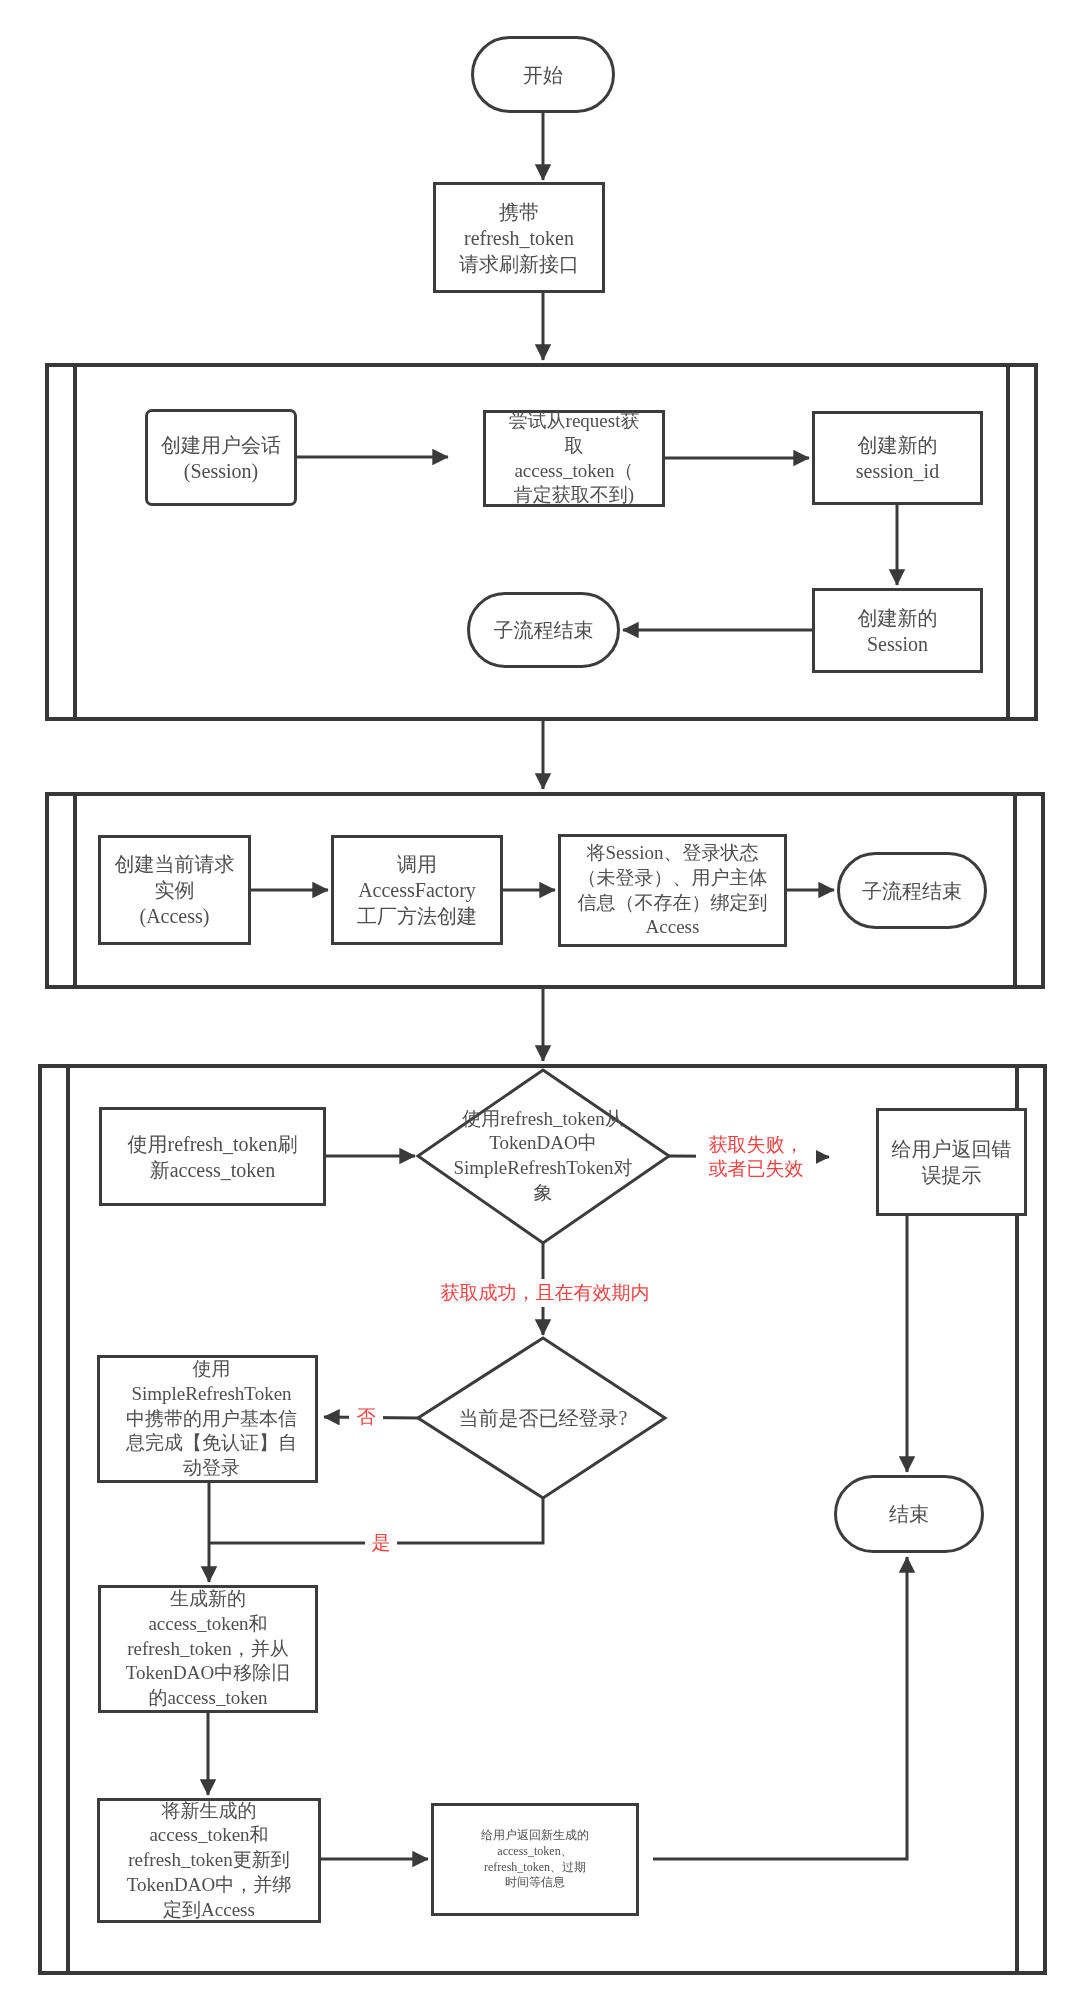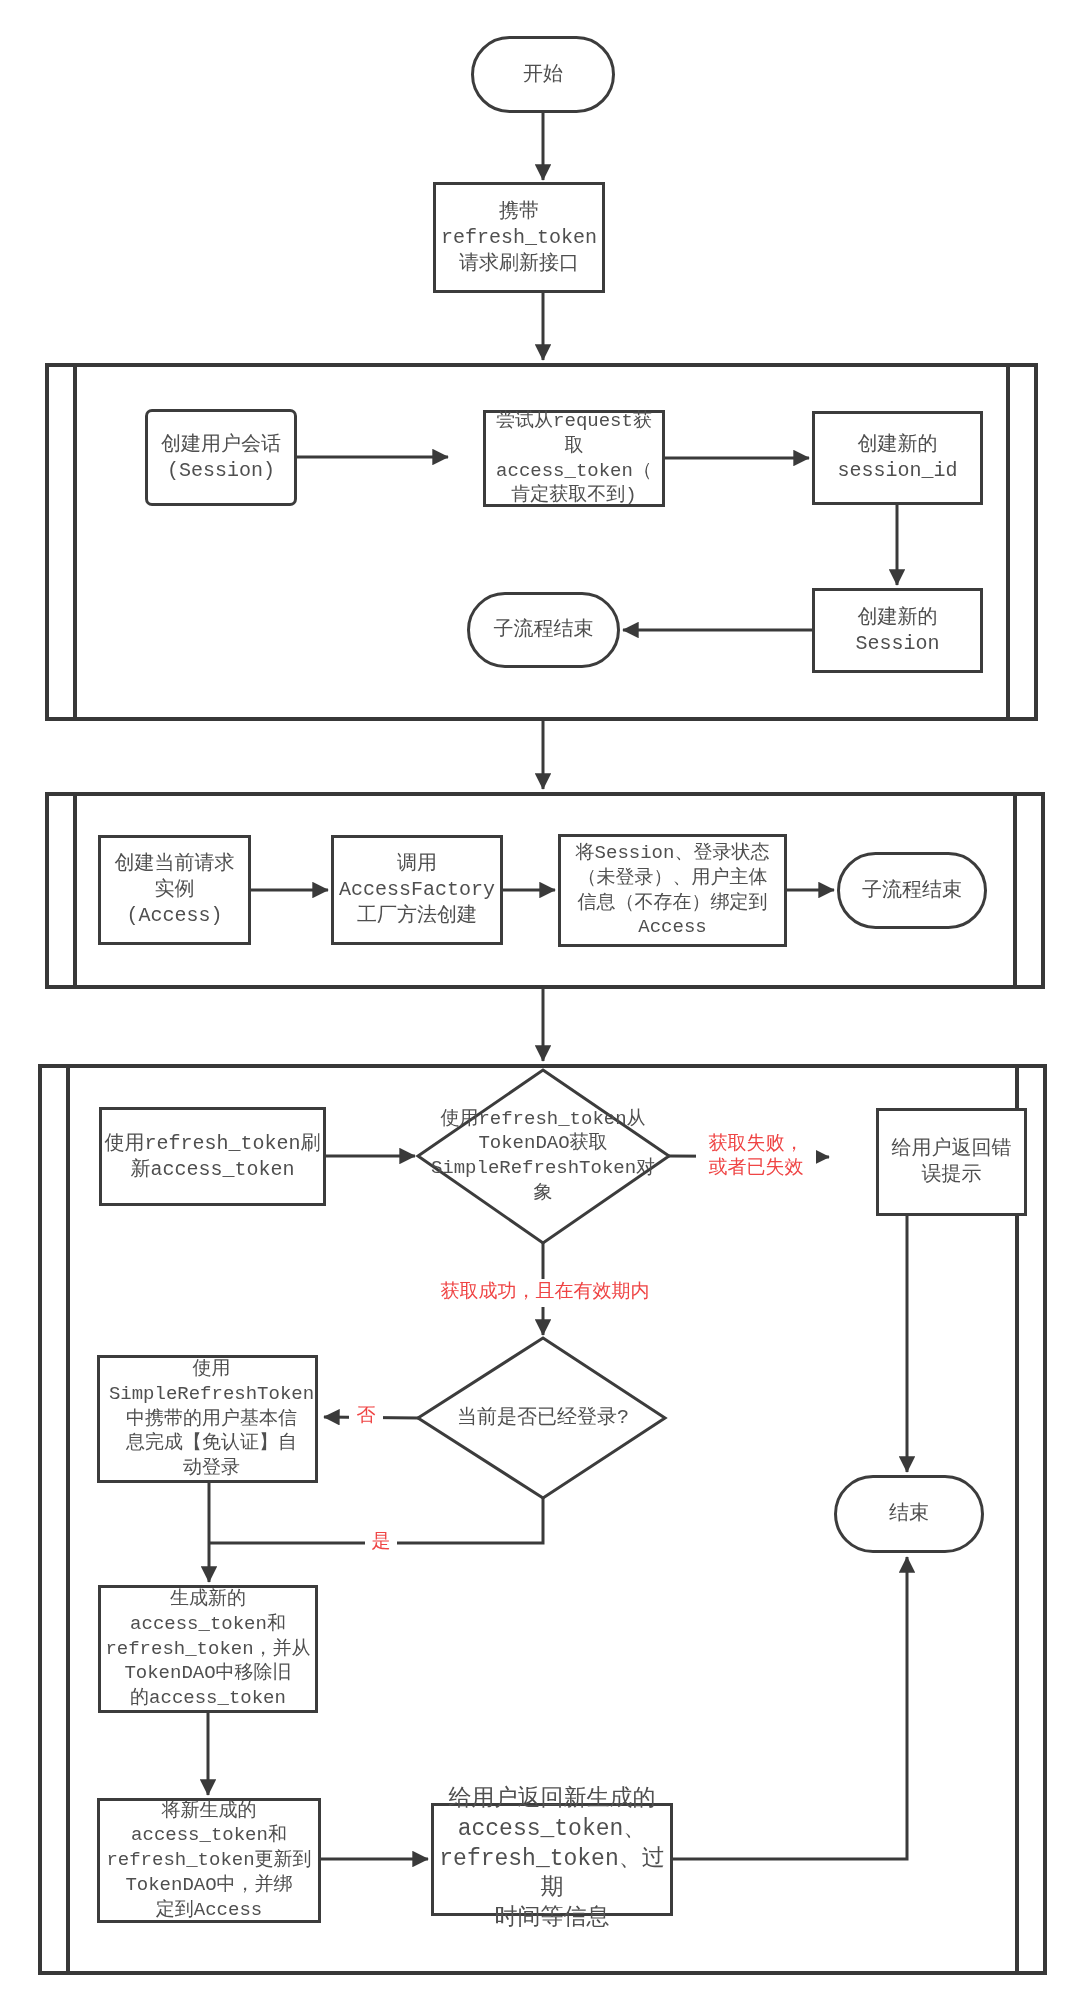--- a/index.html
+++ b/index.html
@@ -1,18 +1,18 @@
 <!DOCTYPE html>
 <html><head>
 <meta charset="utf-8">
 <style>
   html,body { margin:0; padding:0; background:#ffffff; }
   .canvas {
     position:relative; width:1084px; height:2013px; background:#ffffff;
-    font-family:Liberation Mono, monospace; color:#4d4d4d;
+    font-family:Liberation Serif, serif; color:#4d4d4d;
     overflow:hidden;
   }
   svg.connectors { position:absolute; left:0; top:0; z-index:1; }
   .frame {
     position:absolute; border:4px solid #383838; background:transparent; z-index:2;
     box-sizing:border-box;
   }
   .frame .inner-line-left, .frame .inner-line-right {
     position:absolute; top:0; bottom:0; width:4px; background:#383838;
   }
@@ -122,21 +122,21 @@
 （未登录）、用户主体
 信息（不存在）绑定到
 Access</div>
 
   <div class="node rounded" style="left:837px; top:852px; width:150px; height:77px;">子流程结束</div>
 
   <div class="node" style="left:99px; top:1107px; width:227px; height:99px;">使用refresh_token刷
 新access_token</div>
 
   <div class="diamond-label" style="left:425px; top:1093px; width:236px; height:126px; font-size:19px;">使用refresh_token从
-TokenDAO获取
+TokenDAO中
 SimpleRefreshToken对
 象</div>
 
   <div class="node" style="left:832px; top:1108px; width:151px; height:108px;margin-left:44px;">给用户返回错
 误提示</div>
 
   <div class="edge-label" style="left:696px; top:1128px; width:116px; height:58px;">获取失败，
 或者已失效</div>
 
   <div class="edge-label" style="left:428px; top:1279px; width:230px; height:28px;">获取成功，且在有效期内</div>
@@ -160,18 +160,18 @@
 refresh_token，并从
 TokenDAO中移除旧
 的access_token</div>
 
   <div class="node" style="left:97px; top:1798px; width:224px; height:125px; font-size:19px;">将新生成的
 access_token和
 refresh_token更新到
 TokenDAO中，并绑
 定到Access</div>
 
-  <div class="node" style="left:431px; top:1803px; width:242px; height:113px; font-size:23px;">给用户返回新生成的
+  <div class="node" style="left:431px; top:1803px; width:208px; height:113px; font-size:12px;">给用户返回新生成的
 access_token、
 refresh_token、过期
 时间等信息</div>
 
 </div>
 
 </body></html>

